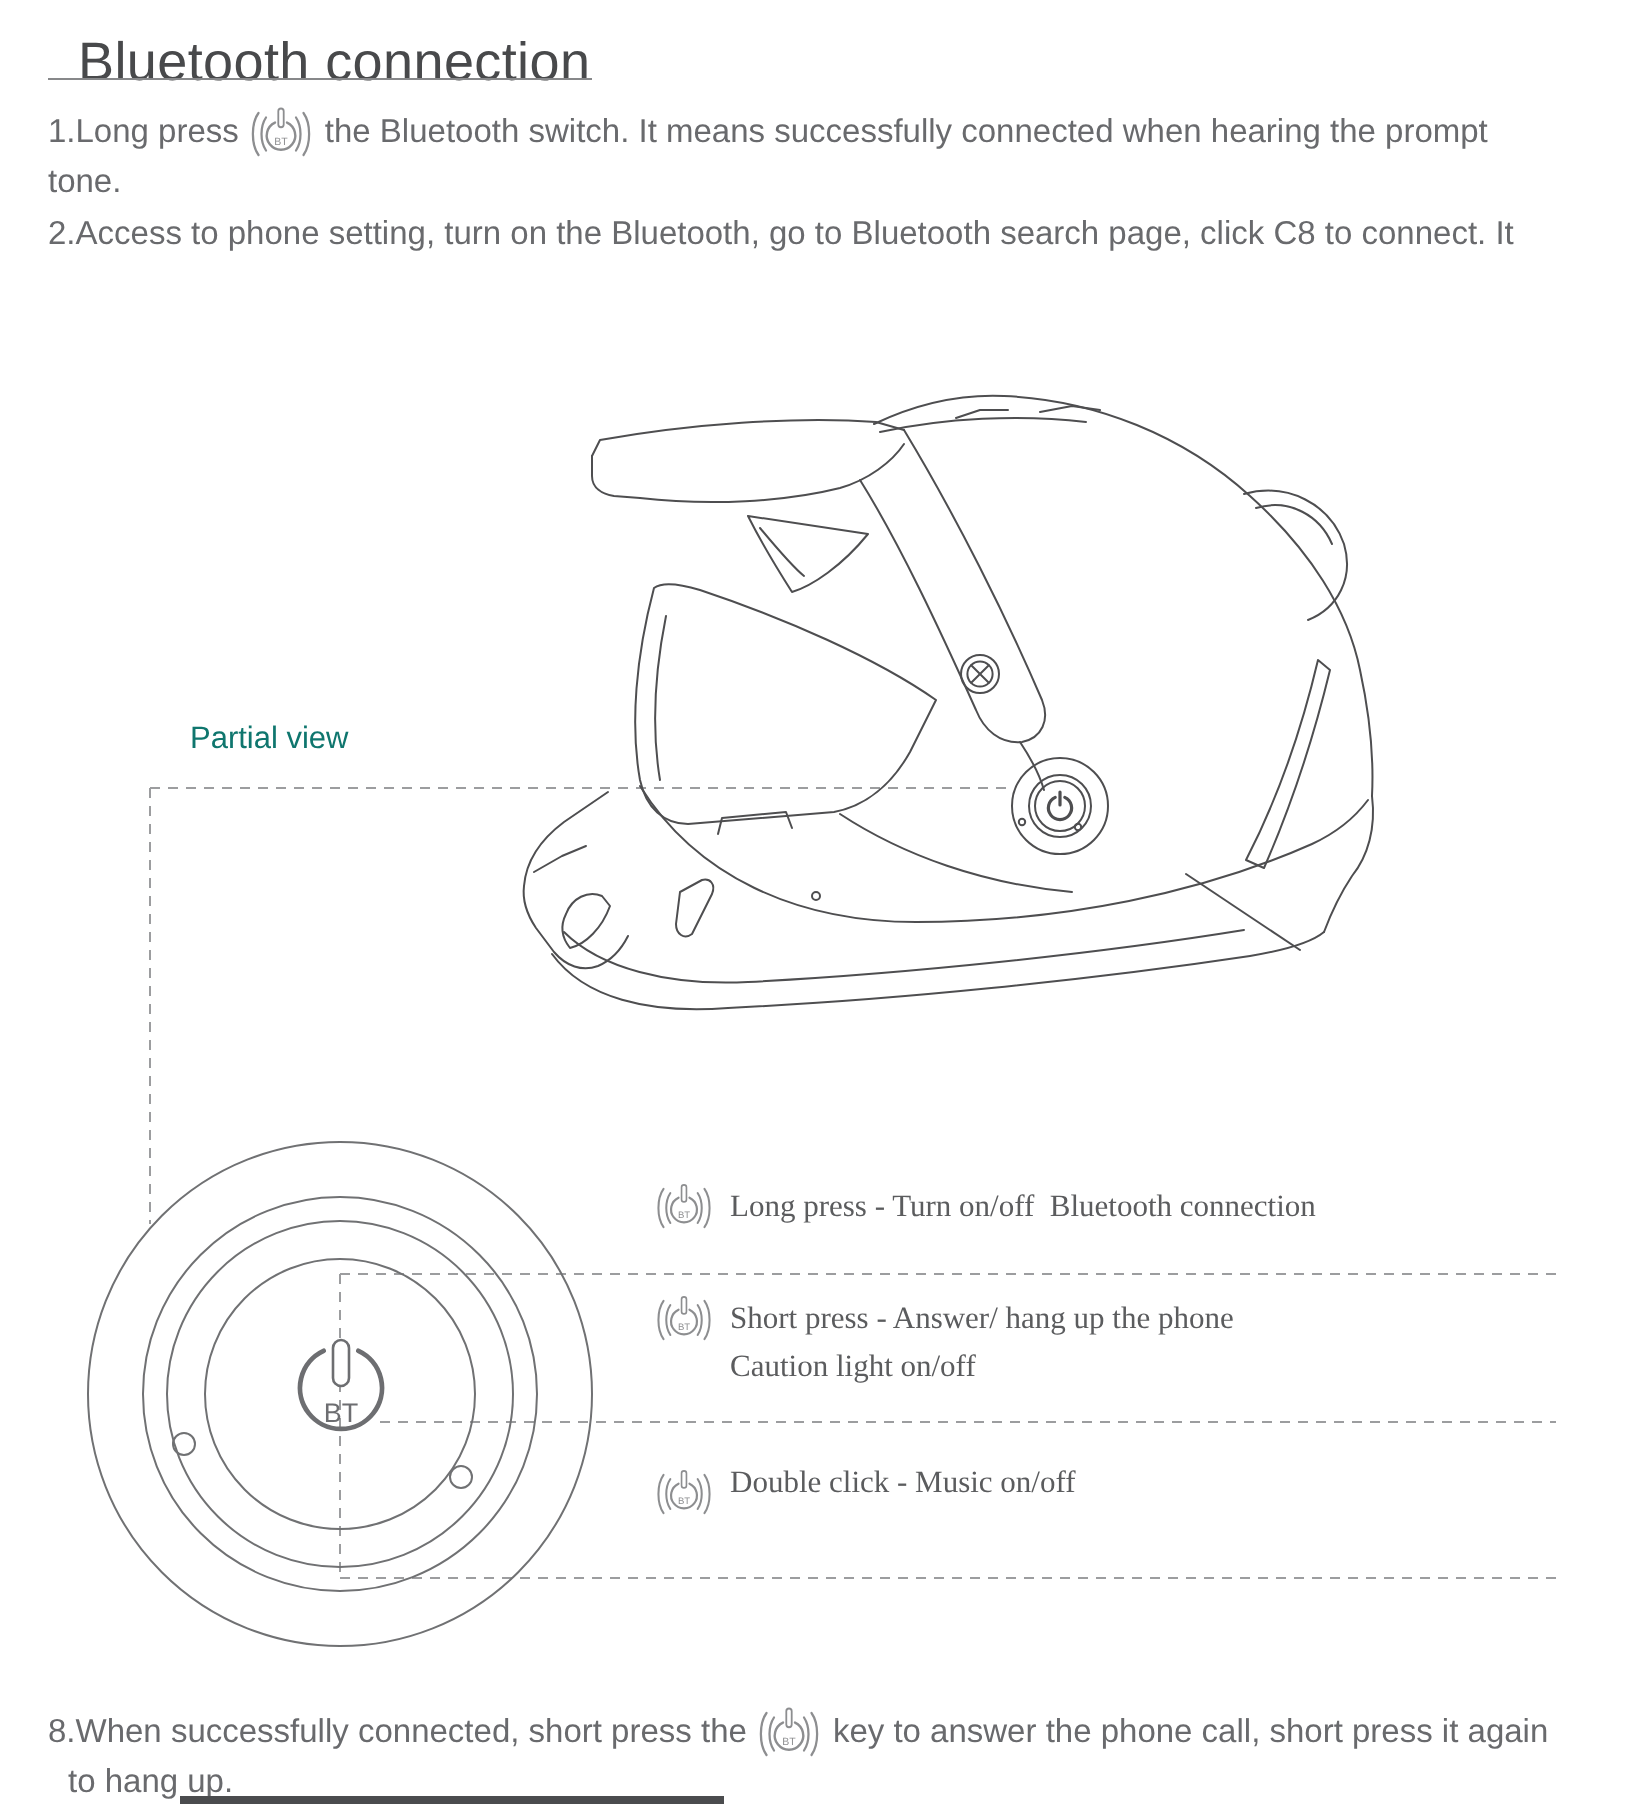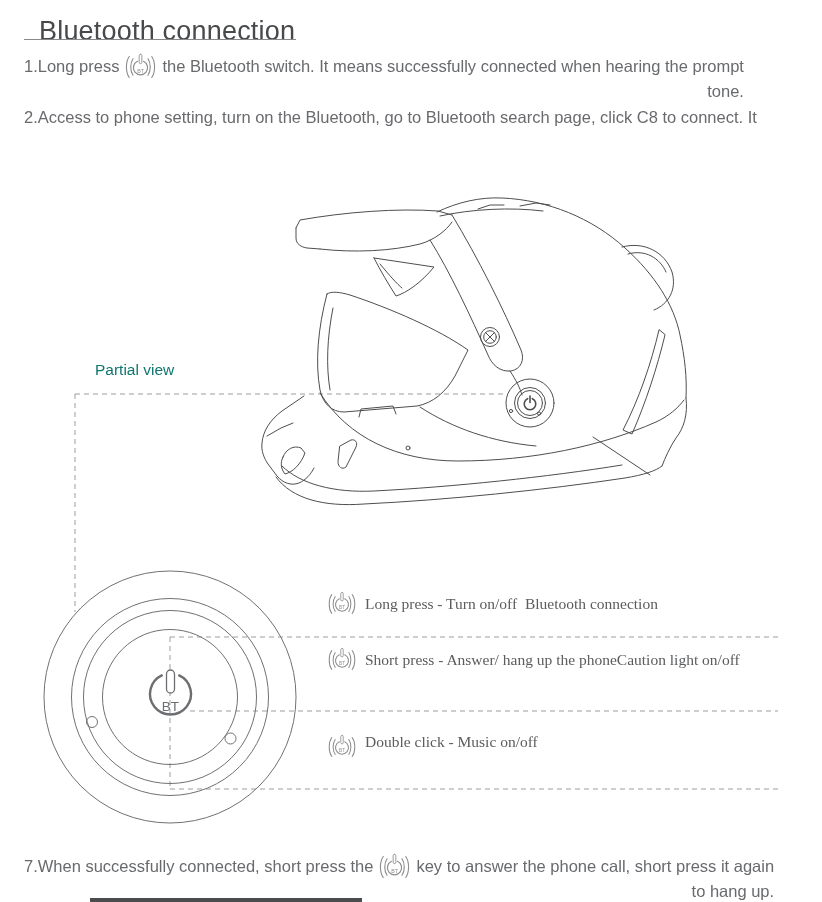--- a/index.html
+++ b/index.html
@@ -6,37 +6,37 @@
   body{width:822px;height:902px;position:relative;overflow:hidden;
        font-family:"Liberation Sans",sans-serif;}
   .page{position:absolute;inset:0;}
 
   .title{position:absolute;left:23px;top:0;margin:16px;font-size:27px;font-weight:400;
          color:#48494b;letter-spacing:.2px;}
   .title-rule{position:absolute;left:24px;top:39px;width:272px;height:0;
               border-top:1px solid #87888a;}
 
   .para{position:absolute;left:24px;color:#696a6d;font-size:16.5px;line-height:25px;}
-  .para .pline{display:flex;align-items:center;height:25px;justify-content:flex-end;}
+  .para .pline{display:flex;align-items:center;height:25px;}
   .para .pline span{white-space:pre;}
   .p1{top:54px;} .p2{top:105px;} .p3{top:854px;}
   .p3 .line2{margin-left:10px;}
 
   .inline-ico{width:33px;height:30px;margin:0 5px;flex:none;}
 
   .partial-view{position:absolute;left:95px;top:361px;font-size:15.5px;color:#0f766e;}
 
   .figure-svg{position:absolute;left:0;top:0;width:822px;height:902px;pointer-events:none;}
 
   .legend-row{position:absolute;display:flex;color:#5b5c5e;font-size:15.5px;}
   .legend-row .bt-ico{width:30px;height:28px;flex:none;margin-right:8px;}
   .legend-text{white-space:pre;font-family:Liberation Serif, serif;}
   .r1{left:327px;top:590px;align-items:center;height:28px;}
   .r2{left:327px;top:646px;align-items:flex-start;}
-  .r2 .col{line-height:24px;margin-top:2px;display:flex;}
+  .r2 .col{line-height:24px;margin-top:2px;display:flex;flex-direction:column;}
   .r3{left:327px;top:733px;align-items:flex-start;height:28px;}
 
   .bottom-bar{position:absolute;left:90px;top:898px;width:272px;height:4px;
               background:#4b4c4e;}
 </style>
 </head>
 <body>
 
 <div class="page">
 
@@ -164,21 +164,21 @@
 
   <div class="legend-row r3">
     <svg class="bt-ico" viewBox="0 0 44 40">
         <use href="#btsym"></use>
       </svg>
     <span class="legend-text">Double click - Music on/off</span>
   </div>
 
   <div class="para p3">
     <div class="pline">
-      <span>7.When successfully connected, short press the</span>
+      <span>8.When successfully connected, short press the</span>
       <svg class="inline-ico" viewBox="0 0 44 40">
           <use href="#btsym"></use>
         </svg>
       <span>key to answer the phone call, short press it again</span>
     </div>
     <div class="pline line2">
         <span>to hang up.</span>
       </div>
   </div>
 

